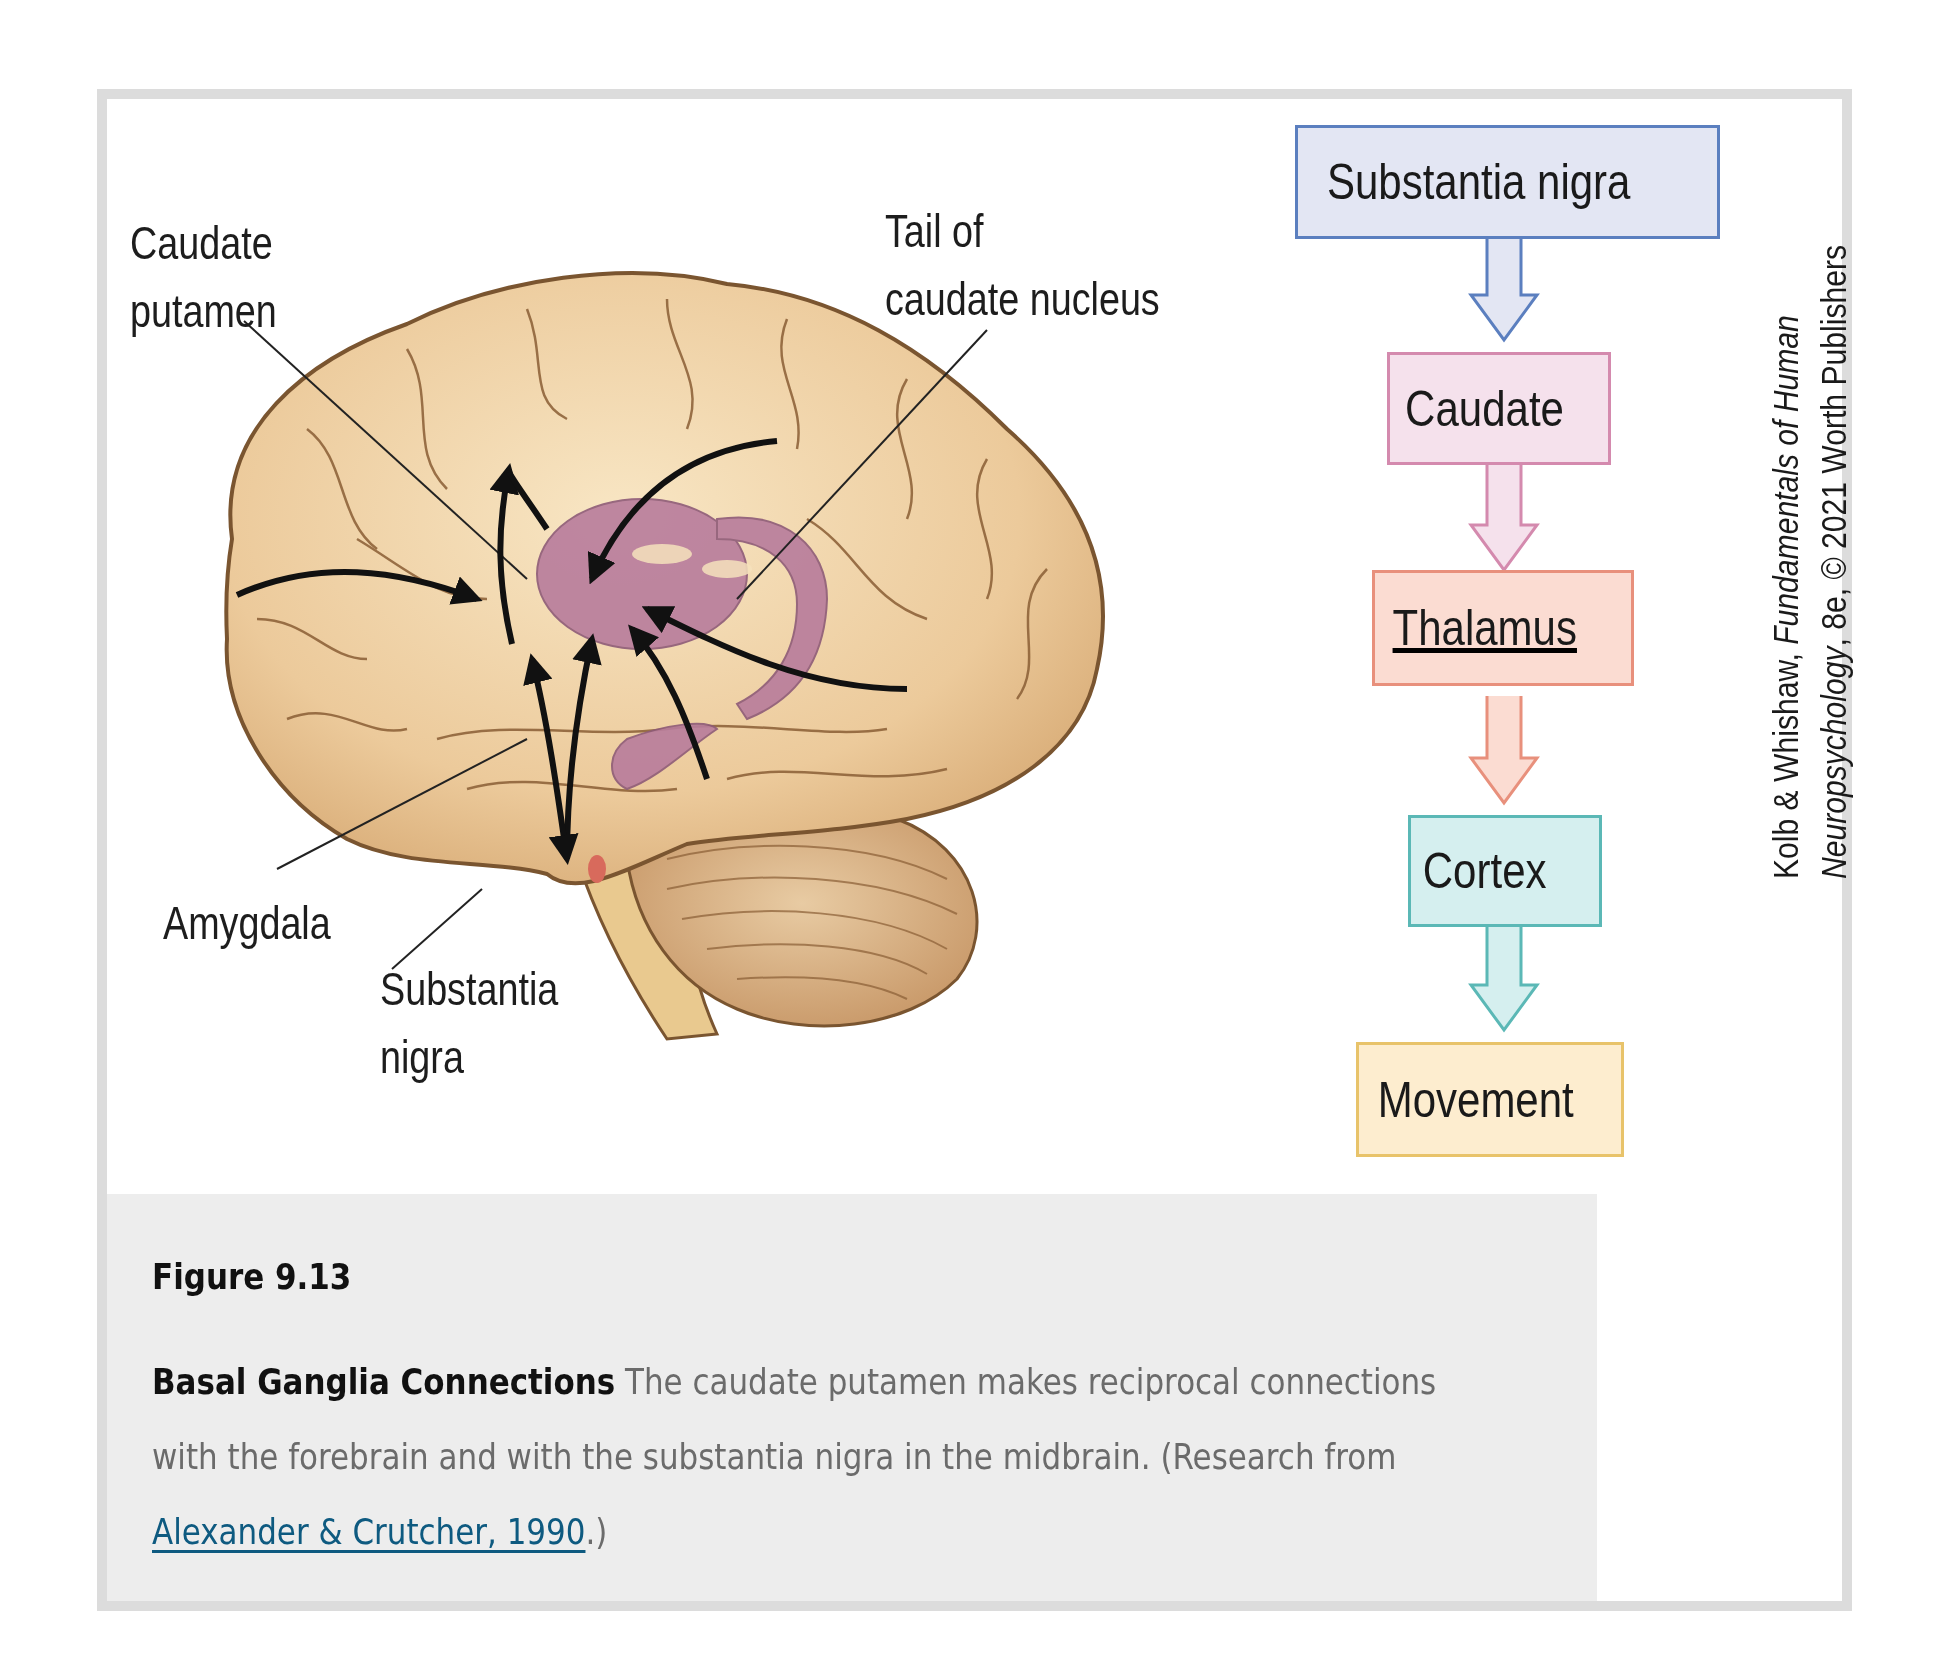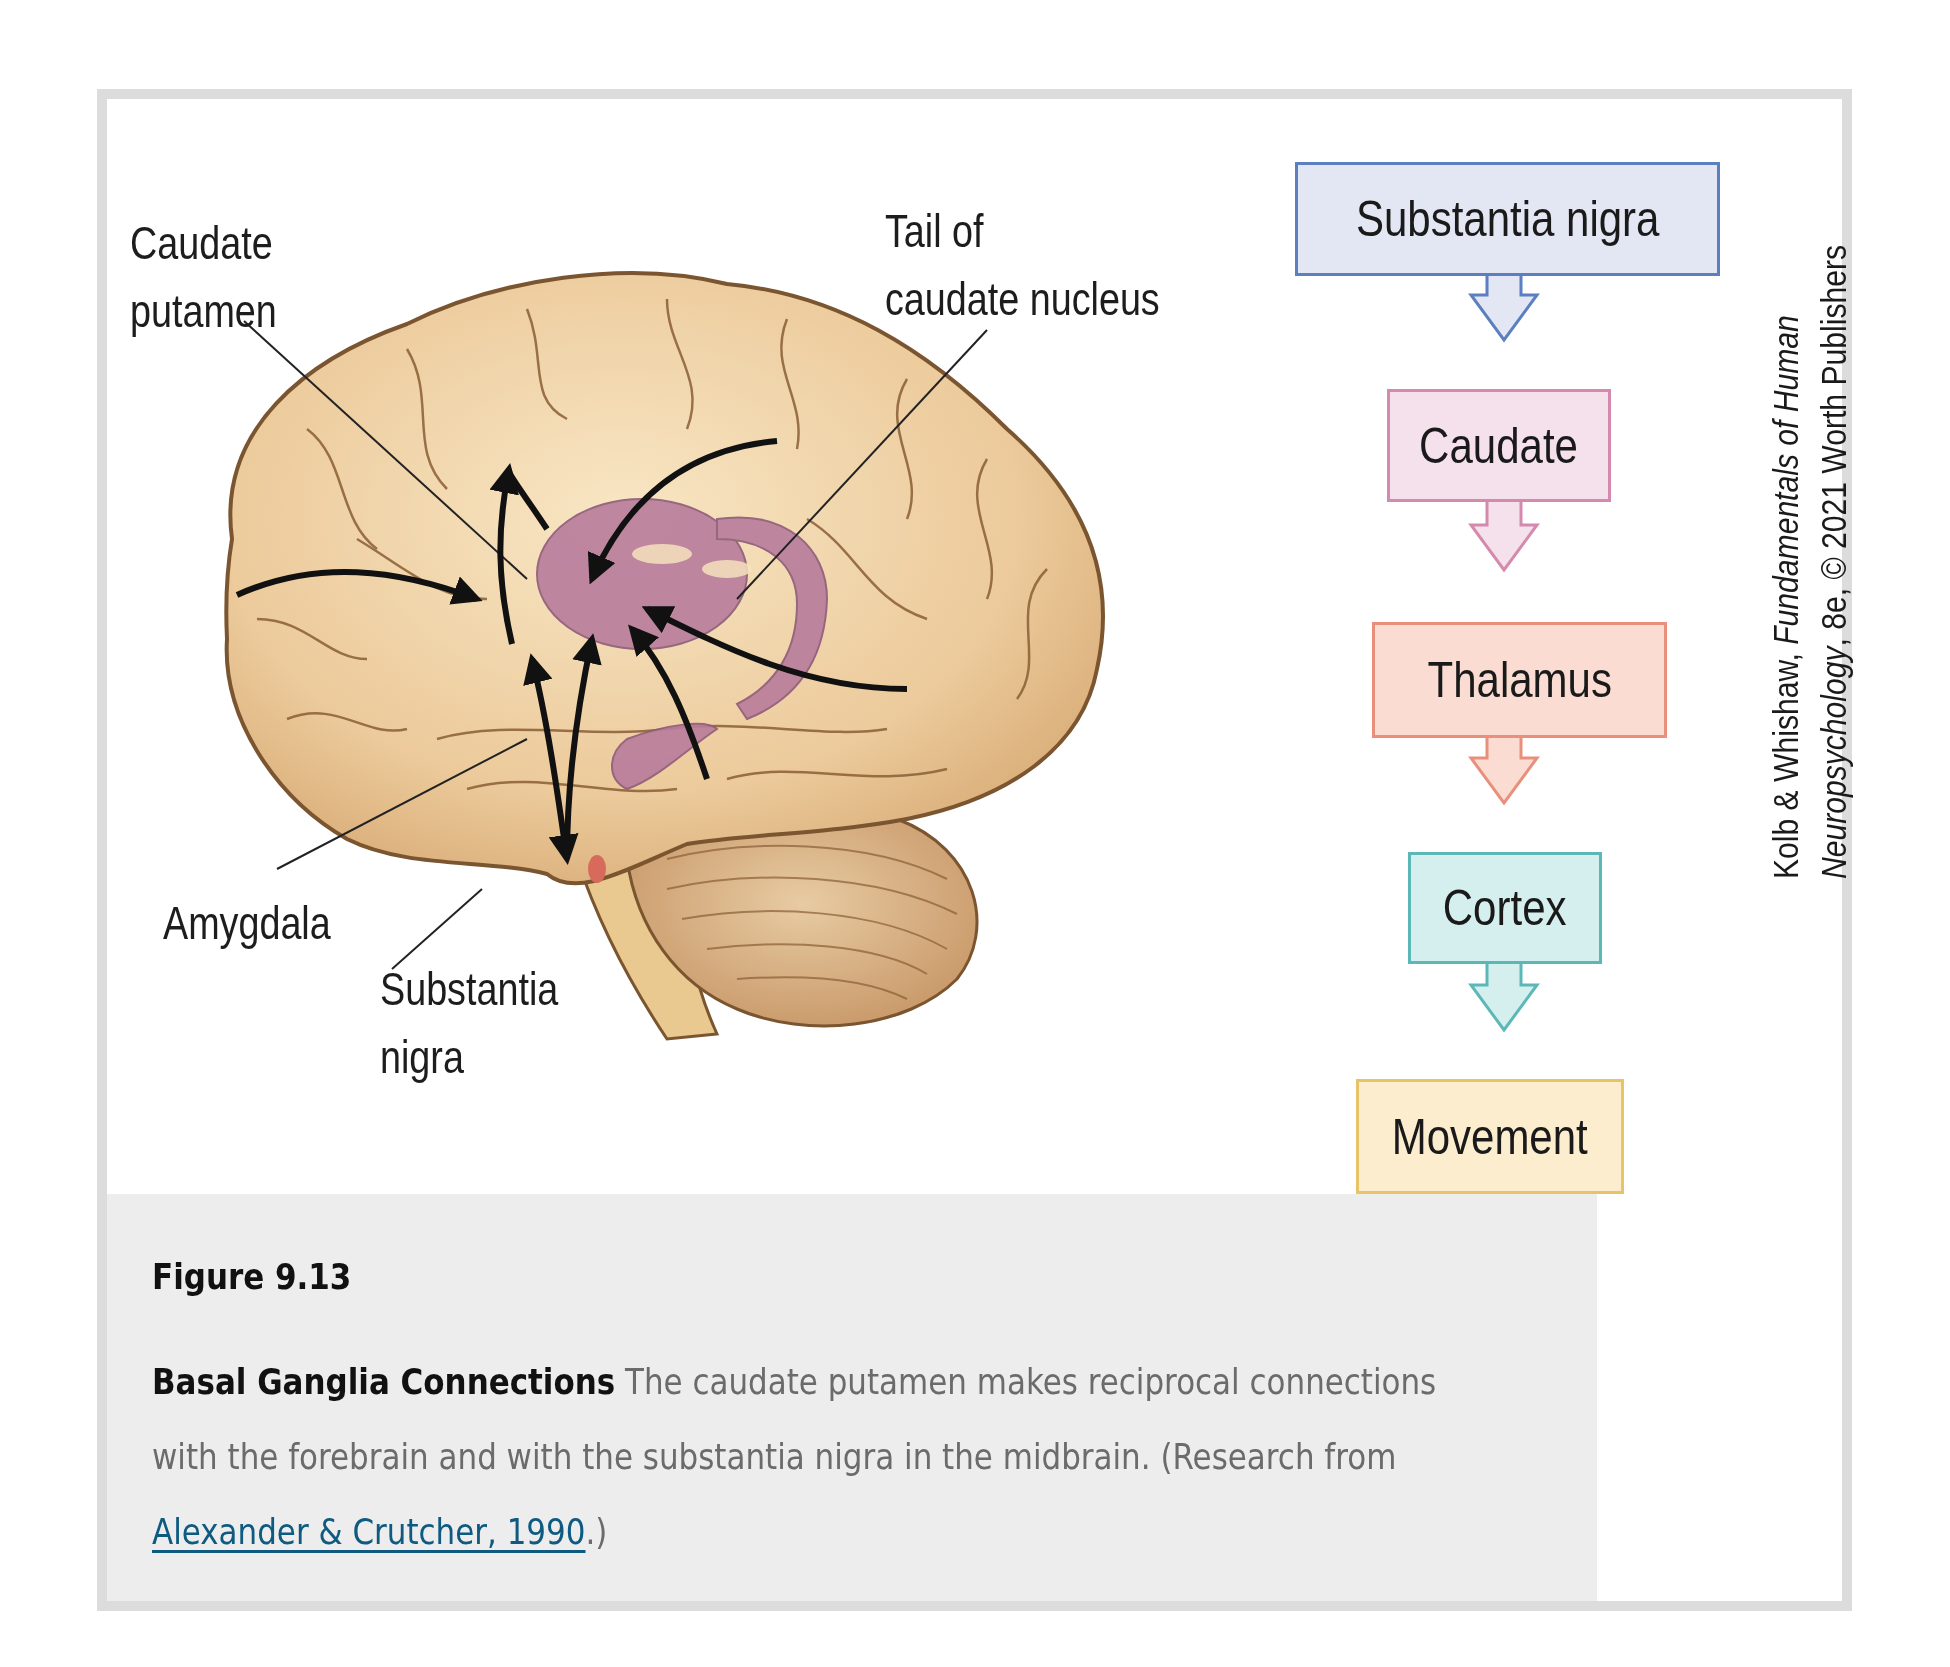--- a/index.html
+++ b/index.html
@@ -6,21 +6,21 @@
   body { width: 1950px; height: 1667px; position: relative; overflow: hidden;
          font-family: "Liberation Sans", sans-serif; }
   .frame { position: absolute; left: 97px; top: 89px; width: 1735px; height: 1502px;
            border: 10px solid #dcdcdc; background: #ffffff; }
   .figure-area { position: absolute; left: 0; top: 0; width: 1735px; height: 1095px; background: #fff; }
   .caption-area { position: absolute; left: 0; top: 1095px; width: 1490px; height: 407px; background: #ededed; }
   .lbl { position: absolute; font-family: "Liberation Sans", sans-serif; color: #1d1d1d;
          font-size: 46px; line-height: 68px; white-space: nowrap;
          transform: scaleX(0.82); transform-origin: left top; }
   .fc-box { position: absolute; box-sizing: border-box; border: 3px solid; display: flex;
-            align-items: center; justify-content: center; margin-top: 37px; }
+            align-items: center; justify-content: flex-start; }
   .fc-box span { font-family: "Liberation Sans", sans-serif; font-size: 50px; color: #1a1a1a;
                  transform: scaleX(0.84); white-space: nowrap; }
   .credit { position: absolute; left: 1655px; top: 780px; width: 800px; transform-origin: left top;
             transform: rotate(-90deg); font-family: "Liberation Sans", sans-serif; color: #1a1a1a;
             font-size: 35px; line-height: 48px; white-space: nowrap; }
   .credit .inner { display: inline-block; transform: scaleX(0.86); transform-origin: left top; }
   .fig-num { position: absolute; left: 45px; top: 62px; font-family: "DejaVu Sans", sans-serif;
              font-weight: bold; font-size: 36px; color: #111; transform: scaleX(0.86);
              transform-origin: left top; }
   .cap-body { position: absolute; left: 45px; top: 150px; width: 1560px;
@@ -136,21 +136,21 @@
           <path d="M1380,826 L1380,886 L1364,886 L1397,931 L1430,886 L1414,886 L1414,826" fill="#d5efef" stroke="#5bb8b6" stroke-width="3" stroke-linejoin="miter"></path>
         </g>
     </svg>
     <div id="fc-boxes">
         <div class="fc-box" style="left: 1188px; top: 26px; width: 425px; height: 114px; background: rgb(227, 230, 243); border-color: rgb(91, 127, 191);">
           <span>Substantia nigra</span>
         </div>
         <div class="fc-box" style="left: 1280px; top: 253px; width: 224px; height: 113px; background: rgb(245, 225, 236); border-color: rgb(212, 138, 174);">
           <span>Caudate</span>
         </div>
-        <div class="fc-box" style="left: 1265px; top: 486px; width: 295px; height: 116px; background: rgb(251, 220, 210); border-color: rgb(232, 144, 124);">
+        <div class="fc-box" style="left: 1265px; top: 471px; width: 262px; height: 116px; background: rgb(251, 220, 210); border-color: rgb(232, 144, 124); text-decoration: underline;">
           <span>Thalamus</span>
         </div>
         <div class="fc-box" style="left: 1301px; top: 716px; width: 194px; height: 112px; background: rgb(213, 239, 239); border-color: rgb(91, 184, 182);">
           <span>Cortex</span>
         </div>
         <div class="fc-box" style="left: 1249px; top: 943px; width: 268px; height: 115px; background: rgb(253, 237, 207); border-color: rgb(232, 195, 106);">
           <span>Movement</span>
         </div>
       </div>
 

